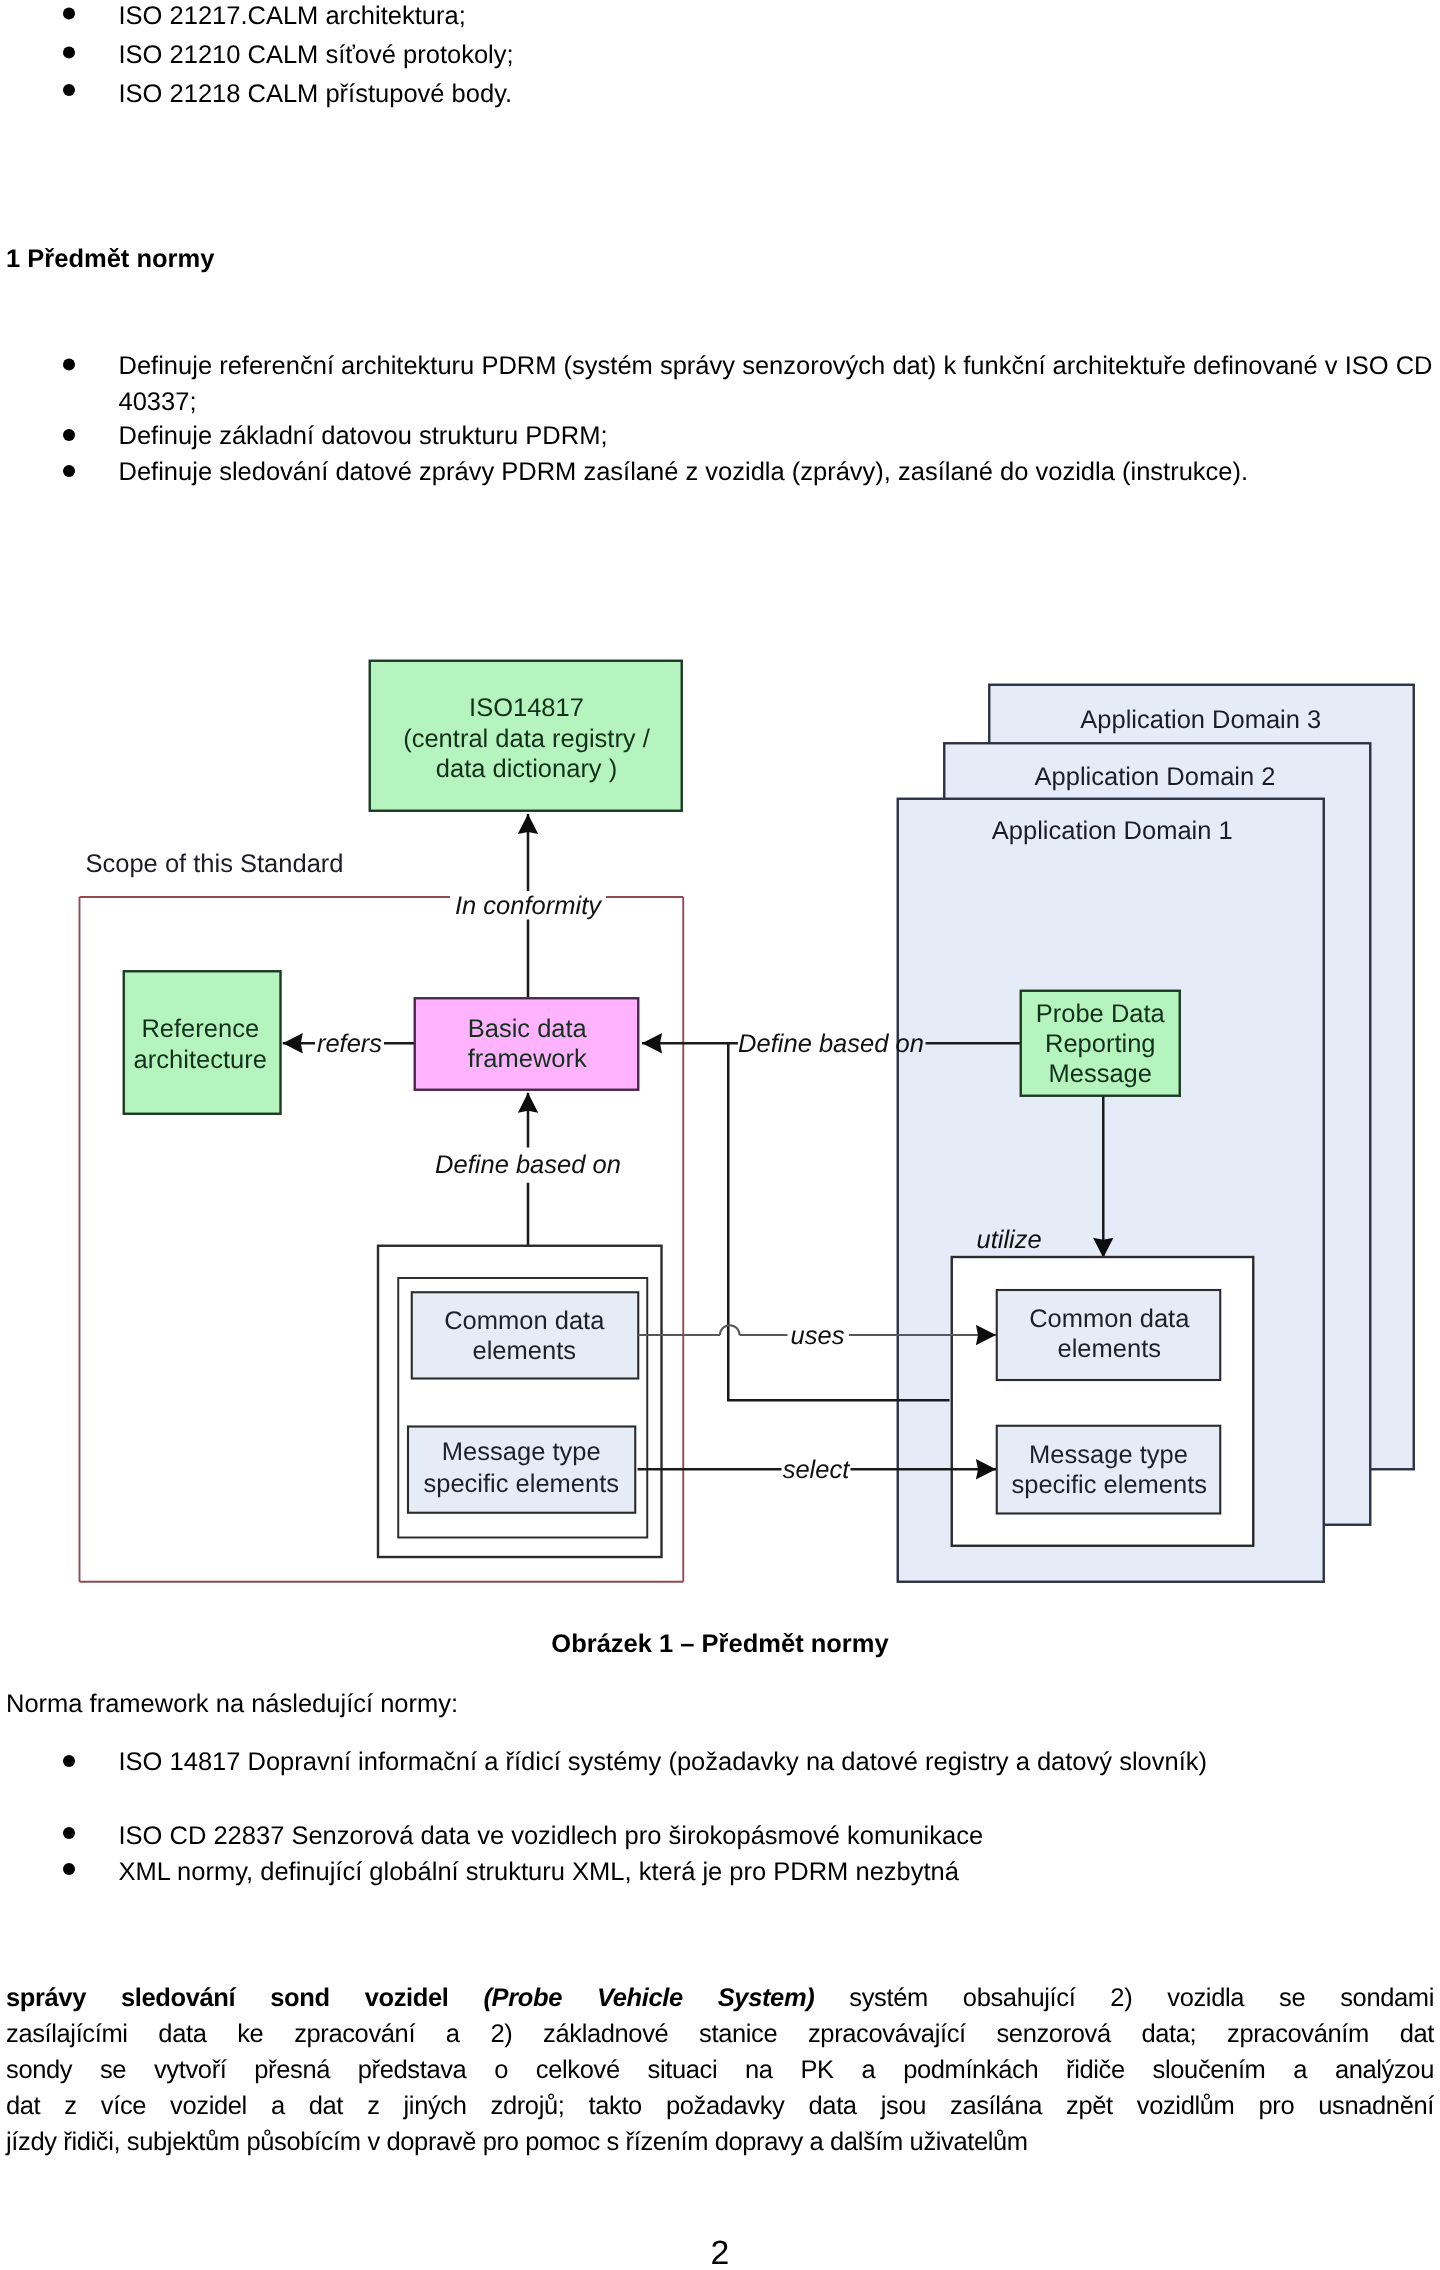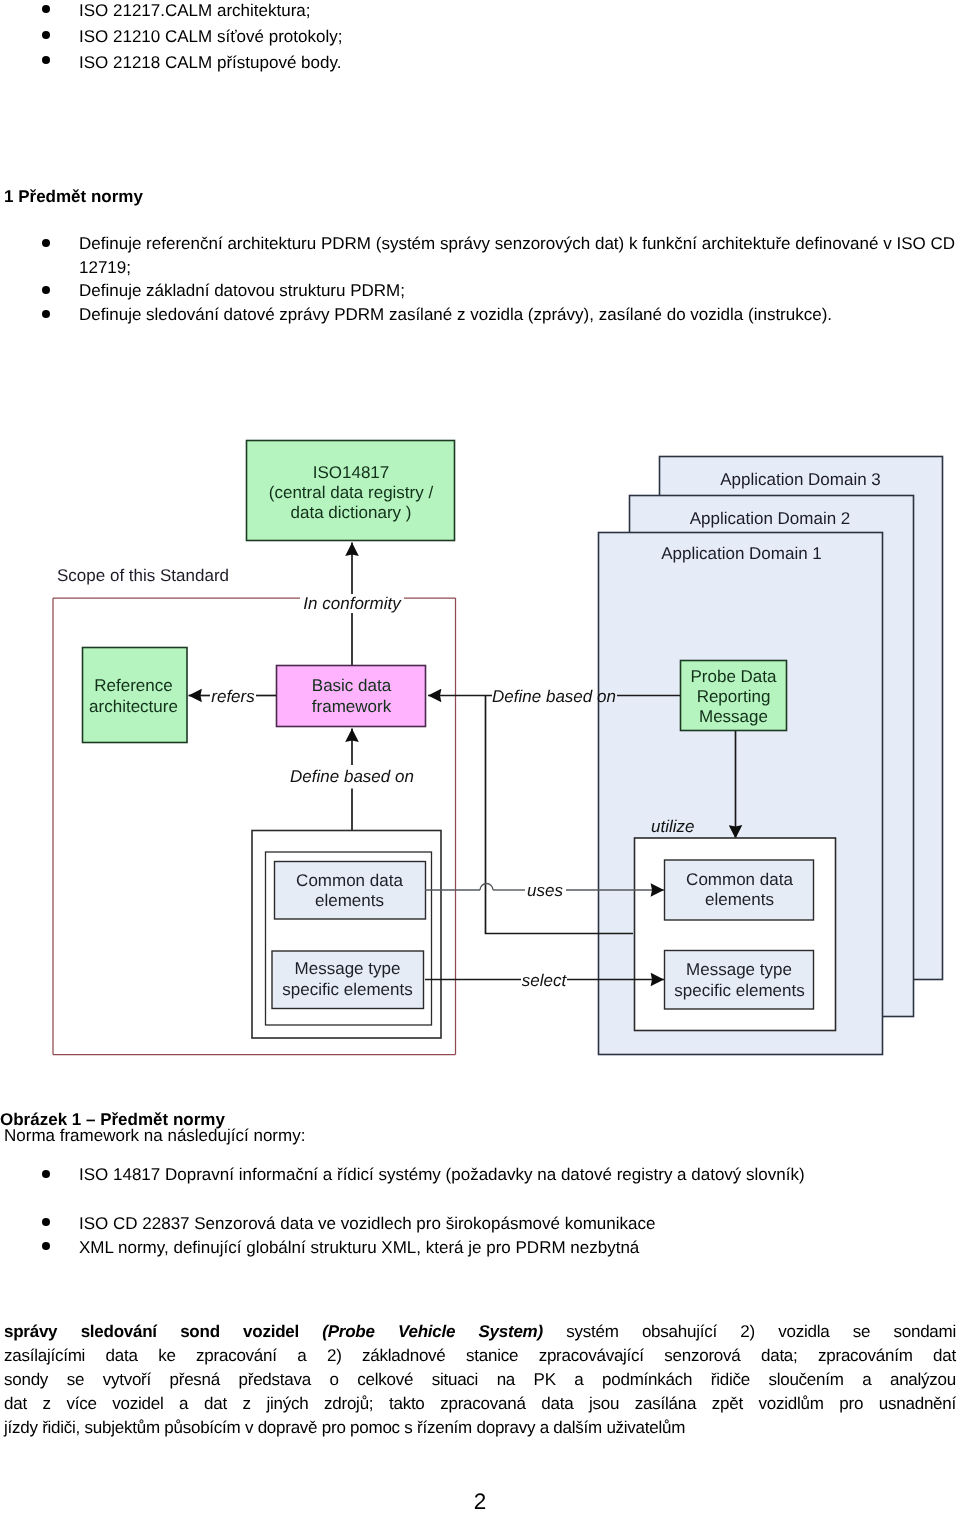--- a/index.html
+++ b/index.html
@@ -4,21 +4,21 @@
 <title>Document page</title>
 <style>
   html,body{margin:0;padding:0;}
   body{width:960px;height:1513px;background:#ffffff;font-family:"Liberation Sans",sans-serif;color:#000;-webkit-font-smoothing:antialiased;text-rendering:geometricPrecision;}
   .page{position:relative;width:960px;height:1513px;overflow:hidden;}
   .txt{position:absolute;font-size:17px;line-height:24.2px;}
   .just{text-align:justify;text-justify:inter-word;}
   .jline{text-align:justify;text-align-last:justify;letter-spacing:-0.25px;}
   .lline{letter-spacing:-0.25px;}
   .bul{position:absolute;width:8px;height:8px;border-radius:50%;background:#000;}
-  .b{font-weight:bold;margin-top:24px;}
+  .b{font-weight:bold;}
   .i{font-style:italic;}
   .pg{position:absolute;left:0;width:960px;text-align:center;font-size:22.5px;}
   svg text{font-family:"Liberation Sans",sans-serif;}
   text.dl{font-size:17px;fill:#1c1c28;}
   text.bl{font-size:17px;fill:#12301a;}
   text.nl{font-size:17px;fill:#1c2028;}
   text.el{font-size:17px;fill:#111;font-style:italic;}
 </style>
 </head>
 <body>
@@ -32,21 +32,21 @@
     <div class="txt" style="left:79px;top:25px;width:876px">ISO 21210 CALM síťové protokoly;</div>
     <span class="bul" style="left:42px;top:56px"></span>
     <div class="txt" style="left:79px;top:51px;width:876px">ISO 21218 CALM přístupové body.</div>
   </div>
 
 
   <div class="txt b" style="left:4px;top:161px;width:952px">1 Předmět normy</div>
 
   <div>
     <span class="bul" style="left:42px;top:239px"></span>
-    <div class="txt just" style="left:79px;top:232px;width:876px">Definuje referenční architekturu PDRM (systém správy senzorových dat) k funkční architektuře definované v ISO CD 12719;</div>
+    <div class="txt just" style="left:79px;top:232px;width:876px">Definuje referenční architekturu PDRM (systém správy senzorových dat) k funkční architektuře definované v ISO CD 40337;</div>
     <span class="bul" style="left:42px;top:286px"></span>
     <div class="txt just" style="left:79px;top:279px;width:876px">Definuje základní datovou strukturu PDRM;</div>
     <span class="bul" style="left:42px;top:310px"></span>
     <div class="txt just" style="left:79px;top:303px;width:876px">Definuje sledování datové zprávy PDRM zasílané z vozidla (zprávy), zasílané do vozidla (instrukce).</div>
   </div>
 
   <div id="figure" style="position:absolute;left:0;top:0px;width:960px;height:1090px;">
    <svg width="960" height="1090" viewBox="0 0 960 1090" xmlns="http://www.w3.org/2000/svg" style="display:block">
     <defs>
       <marker id="ah" markerWidth="14" markerHeight="14" refX="13.7" refY="7" orient="auto" markerUnits="userSpaceOnUse">
@@ -156,34 +156,34 @@
     </g>
 
     <g>
       <path d="M425,979.5 L521,979.5" stroke="#1a1a1a" stroke-width="1.6" fill="none"></path>
       <path d="M567,979.5 L664,979.5" stroke="#1a1a1a" stroke-width="1.6" fill="none" marker-end="url(#ah)"></path>
       <text class="el" x="544" y="985.5" text-anchor="middle">select</text>
     </g>
    </svg>
   </div>
 
-  <div class="txt b" style="left:0;top:1084px;width:960px;">Obrázek 1 – Předmět normy</div>
+  <div class="txt b" style="left:0;top:1084px;width:960px;text-align:center">Obrázek 1 – Předmět normy</div>
 
   <div class="txt" style="left:4px;top:1124px;width:952px">Norma framework na následující normy:</div>
   <div>
     <span class="bul" style="left:42px;top:1170px"></span>
     <div class="txt just" style="left:79px;top:1163px;width:876px">ISO 14817 Dopravní informační a řídicí systémy (požadavky na datové registry a datový slovník)</div>
     <span class="bul" style="left:42px;top:1218px"></span>
     <div class="txt" style="left:79px;top:1212px;width:876px">ISO CD 22837 Senzorová data ve vozidlech pro širokopásmové komunikace</div>
     <span class="bul" style="left:42px;top:1242px"></span>
     <div class="txt" style="left:79px;top:1236px;width:876px">XML normy, definující globální strukturu XML, která je pro PDRM nezbytná</div>
   </div>
 
   <div>
     <div class="txt jline" style="left:4px;top:1320px;width:952px"><span class="b">správy sledování sond vozidel</span> <span class="b i">(Probe Vehicle System)</span> <span>systém obsahující 2) vozidla se sondami</span></div>
     <div class="txt jline" style="left:4px;top:1344px;width:952px">zasílajícími data ke zpracování a 2) základnové stanice zpracovávající senzorová data; zpracováním dat</div>
     <div class="txt jline" style="left:4px;top:1368px;width:952px">sondy se vytvoří přesná představa o celkové situaci na PK a podmínkách řidiče sloučením a analýzou</div>
-    <div class="txt jline" style="left:4px;top:1392px;width:952px">dat z více vozidel a dat z jiných zdrojů; takto zpracovaná data jsou zasílána zpět vozidlům pro usnadnění</div>
+    <div class="txt jline" style="left:4px;top:1392px;width:952px">dat z více vozidel a dat z jiných zdrojů; takto požadavky data jsou zasílána zpět vozidlům pro usnadnění</div>
     <div class="txt lline" style="left:4px;top:1416px;width:952px">jízdy řidiči, subjektům působícím v dopravě pro pomoc s řízením dopravy a dalším uživatelům</div>
   </div>
 
   <div class="pg" style="top:1489px">2</div>
 </div>
 
 </body></html>

